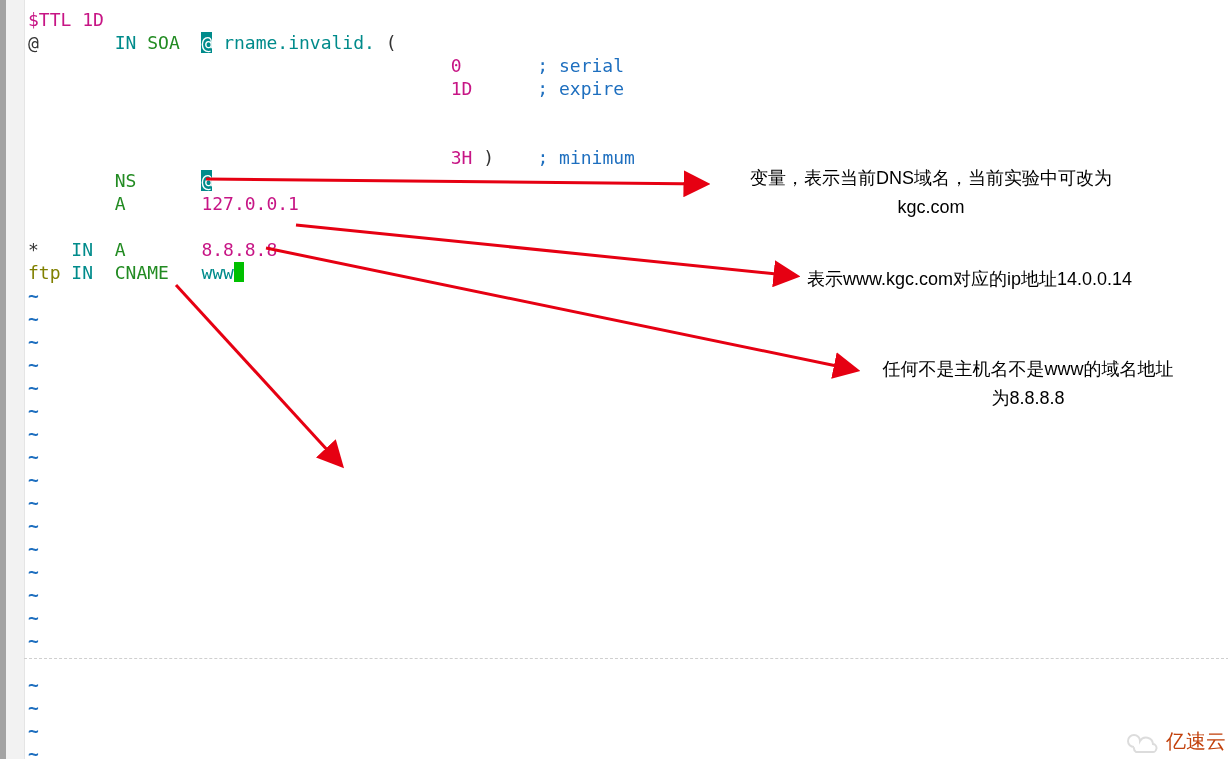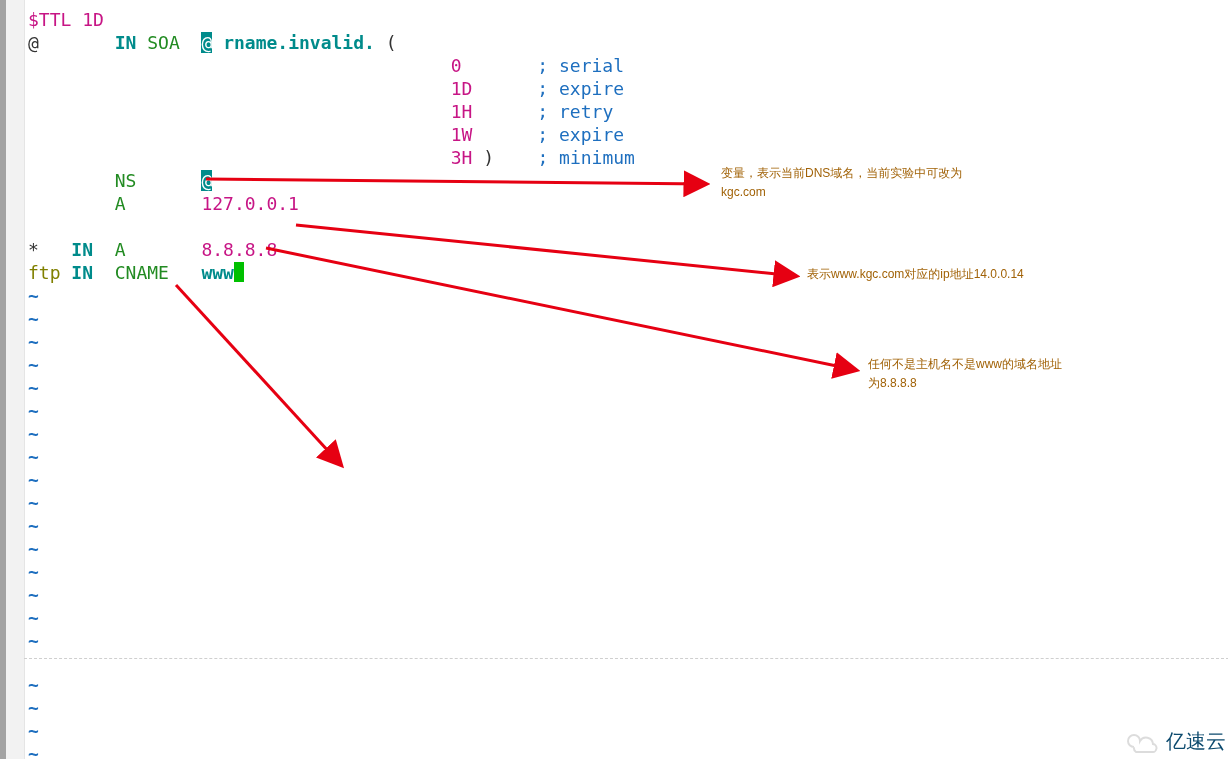--- a/index.html
+++ b/index.html
@@ -28,53 +28,54 @@
     border-right:1px solid #e5e5e5;
   }
   .row {
     position: absolute;
     left: 22px;
     white-space: pre;
     line-height: 23px;
     height: 23px;
   }
   .c-magenta { color: #c71585; }
-  .c-teal    { color: #008b8b; font-weight: bold; }
+  .c-teal    { color: #008b8b; }
   .c-green   { color: #228B22; }
   .c-black   { color: #333333; }
   .c-comment { color: #1e6fbf; text-align: right; }
   .c-teal-bg { color: #ffffff; background: #008b8b; padding:0 0px;}
   .c-olive   { color: #808000; }
   .tilde { color: #1e6fbf; font-weight: bold; }
   .cursor-block {
     display:inline-block;
     width:10px; height:20px;
     background:#00C000;
     vertical-align:-3px;
   }
 
   
   .anno {
     position: absolute;
-    color: #a16207;
+    color: #000000;
     font-family: "Microsoft YaHei", "PingFang SC", sans-serif;
-    font-size: 12px;
+    font-size: 18px;
     line-height: 1.6;
     white-space: normal;
+    text-align: center;
   }
   svg.arrows {
     position: absolute;
     left: 0; top: 0;
     width: 1228px; height: 759px;
     pointer-events: none;
   }
   .watermark {
     position:absolute;
     right: 8px; bottom: 4px;
-    color:#0c4a6e;
+    color:#c2410c;
     font-family: "Microsoft YaHei", sans-serif;
     font-size: 20px;
     display:flex;
     align-items:center;
     gap:6px;
   }
   .watermark svg { opacity:.55; }
 
   .fold-divider {
     position:absolute;
@@ -88,22 +89,20 @@
 
 <div class="editor">
   <div class="gutter-strip"></div>
 
   <div class="row" style="top:8px"><span class="c-magenta">$TTL</span> <span class="c-magenta">1D</span></div>
 
   <div class="row" style="top:31px"><span class="c-black">@</span>       <span class="c-teal">IN</span> <span class="c-green">SOA</span>  <span class="c-teal-bg">@</span> <span class="c-teal">rname.invalid.</span> <span class="c-black">(</span></div>
 
   <div class="row" style="top:54px">                                       <span class="c-magenta">0</span>       <span class="c-comment">; serial</span></div>
   <div class="row" style="top:77px">                                       <span class="c-magenta">1D</span>      <span class="c-comment">; expire</span></div>
-  <div class="row" style="top:100px">                                       <span class="c-magenta">1H</span>      <span class="c-comment">; retry</span></div>
-  <div class="row" style="top:123px">                                       <span class="c-magenta">1W</span>      <span class="c-comment">; expire</span></div>
   <div class="row" style="top:146px">                                       <span class="c-magenta">3H</span> <span class="c-black">)</span>    <span class="c-comment">; minimum</span></div>
 
   <div class="row" style="top:169px">        <span class="c-green">NS</span>      <span class="c-teal-bg">@</span></div>
 
   <div class="row" style="top:192px">        <span class="c-green">A</span>       <span class="c-magenta">127.0.0.1</span></div>
 
 
   <div class="row" style="top:238px"><span class="c-black">*</span>   <span class="c-teal">IN</span>  <span class="c-green">A</span>       <span class="c-magenta">8.8.8.8</span></div>
 
   <div class="row" style="top:261px"><span class="c-olive">ftp</span> <span class="c-teal">IN</span>  <span class="c-green">CNAME</span>   <span class="c-teal">www</span><span class="cursor-block"></span></div>

